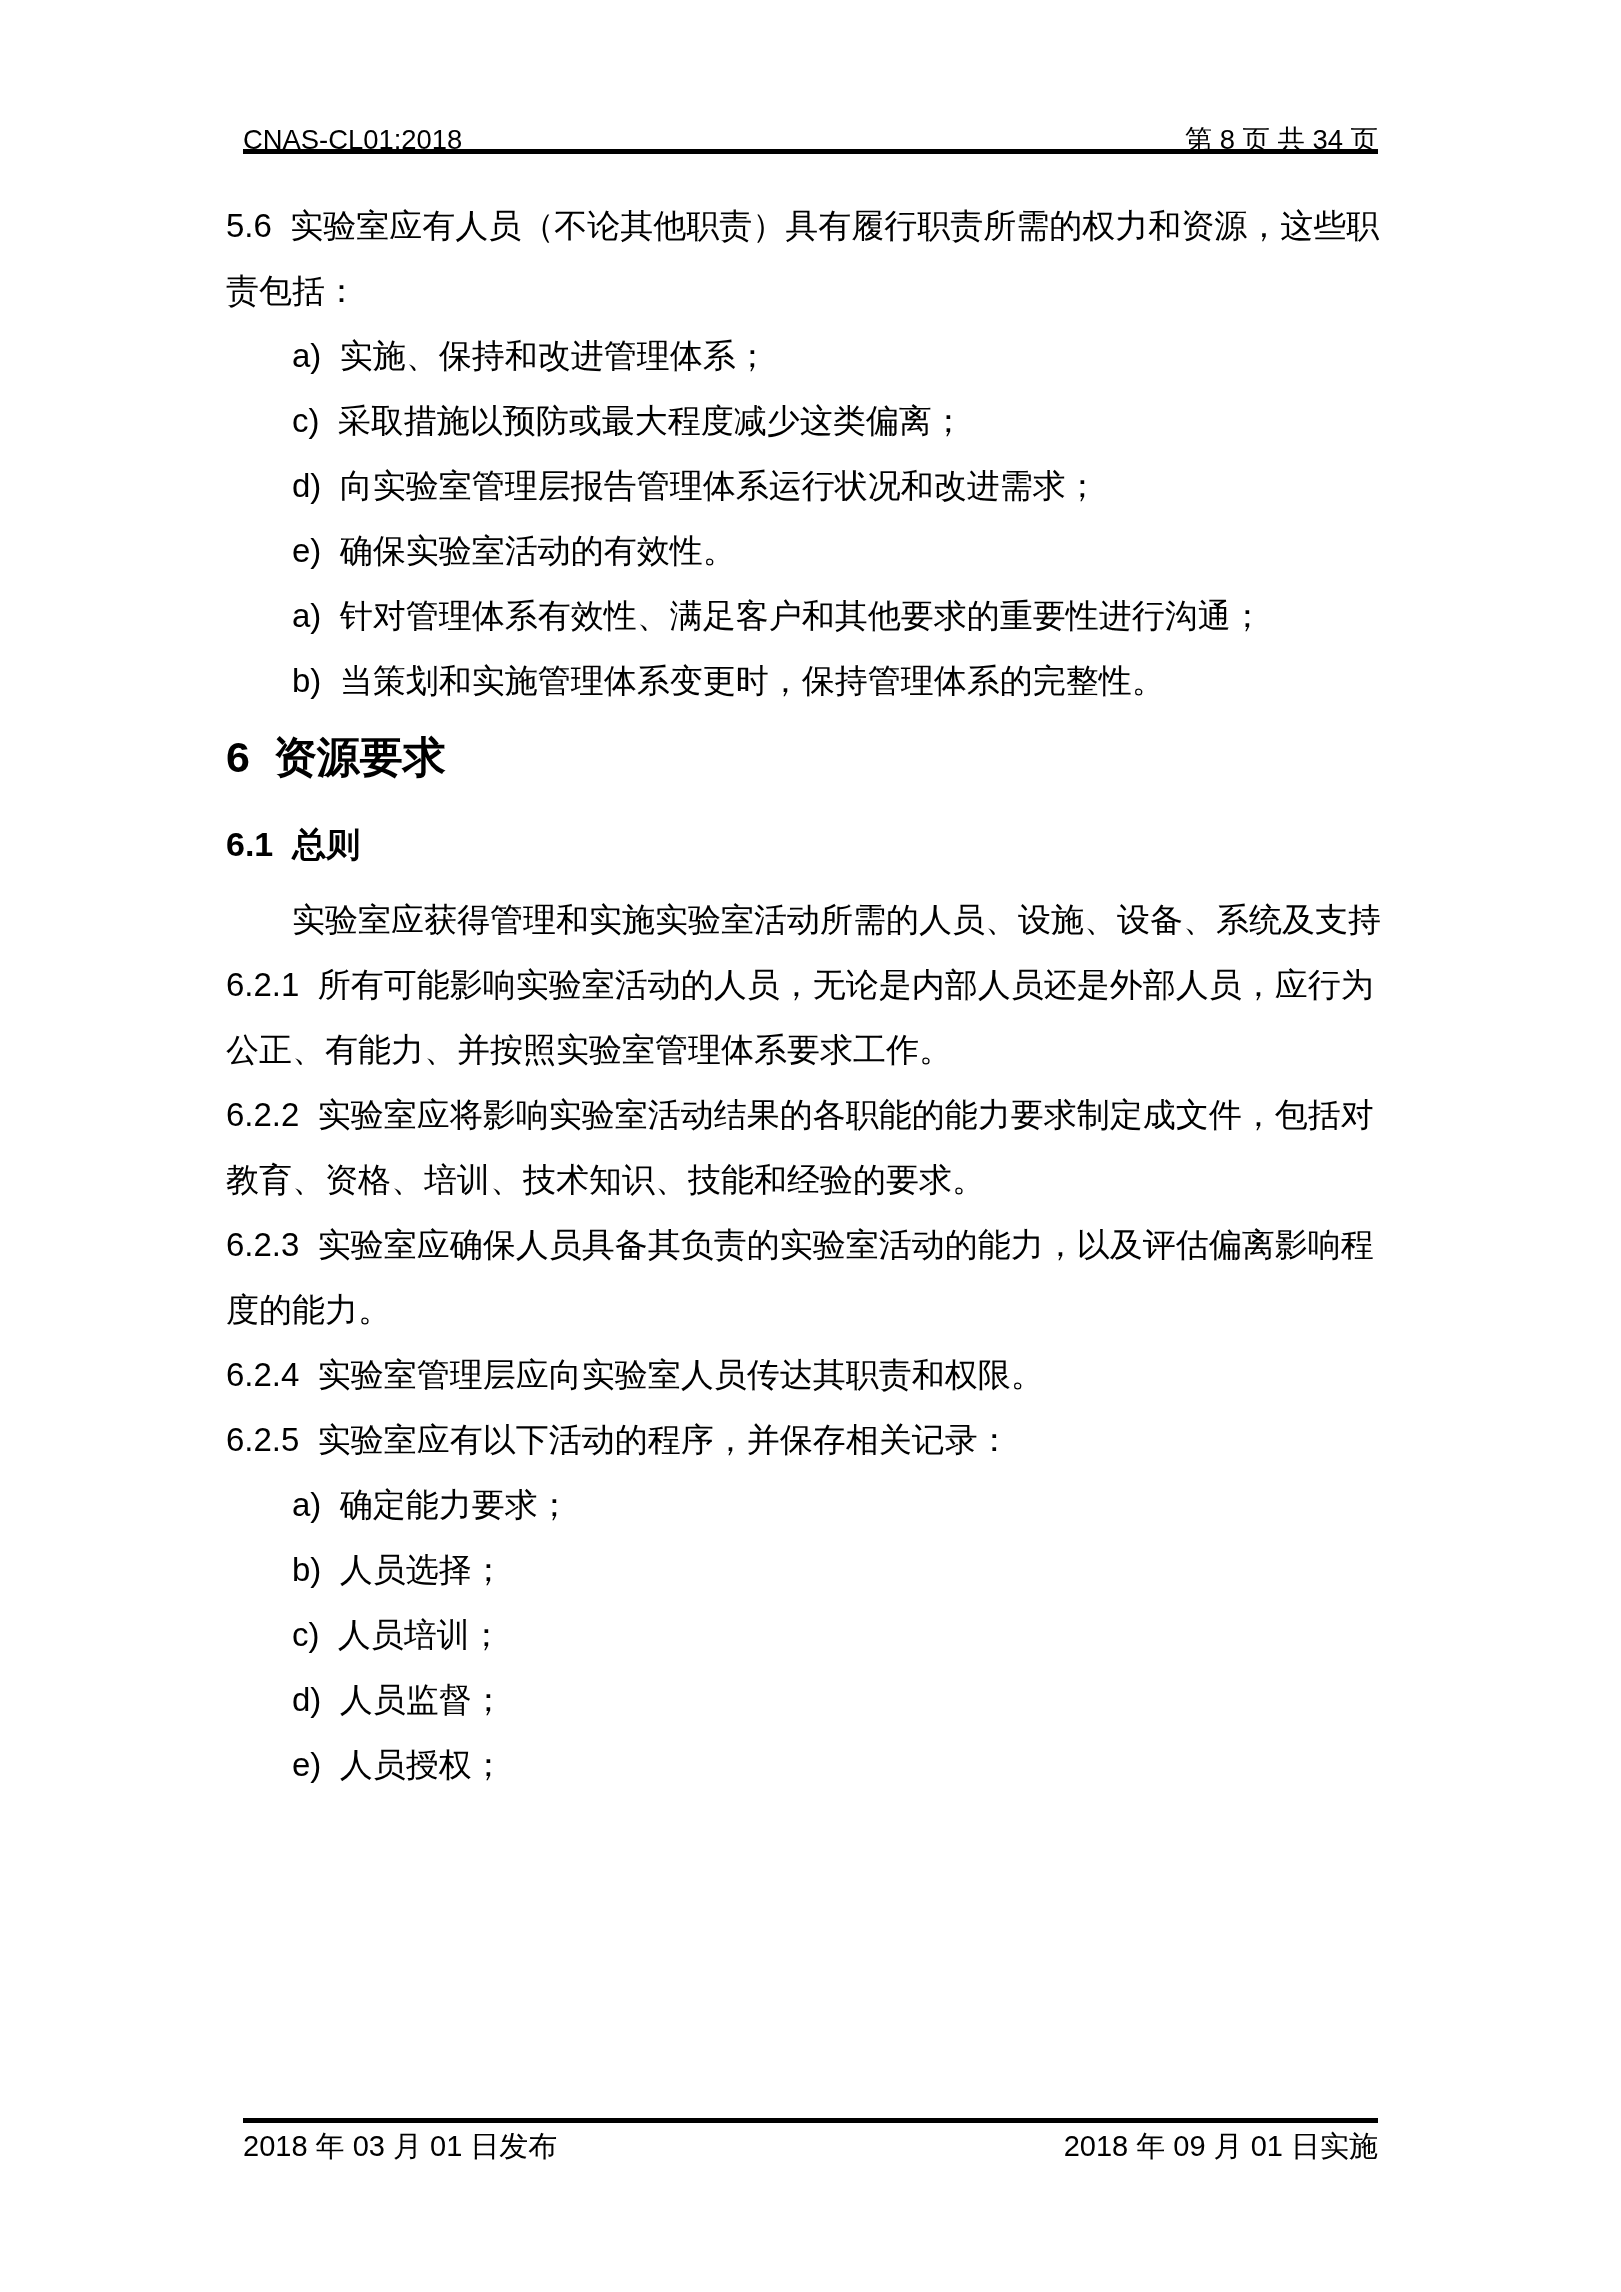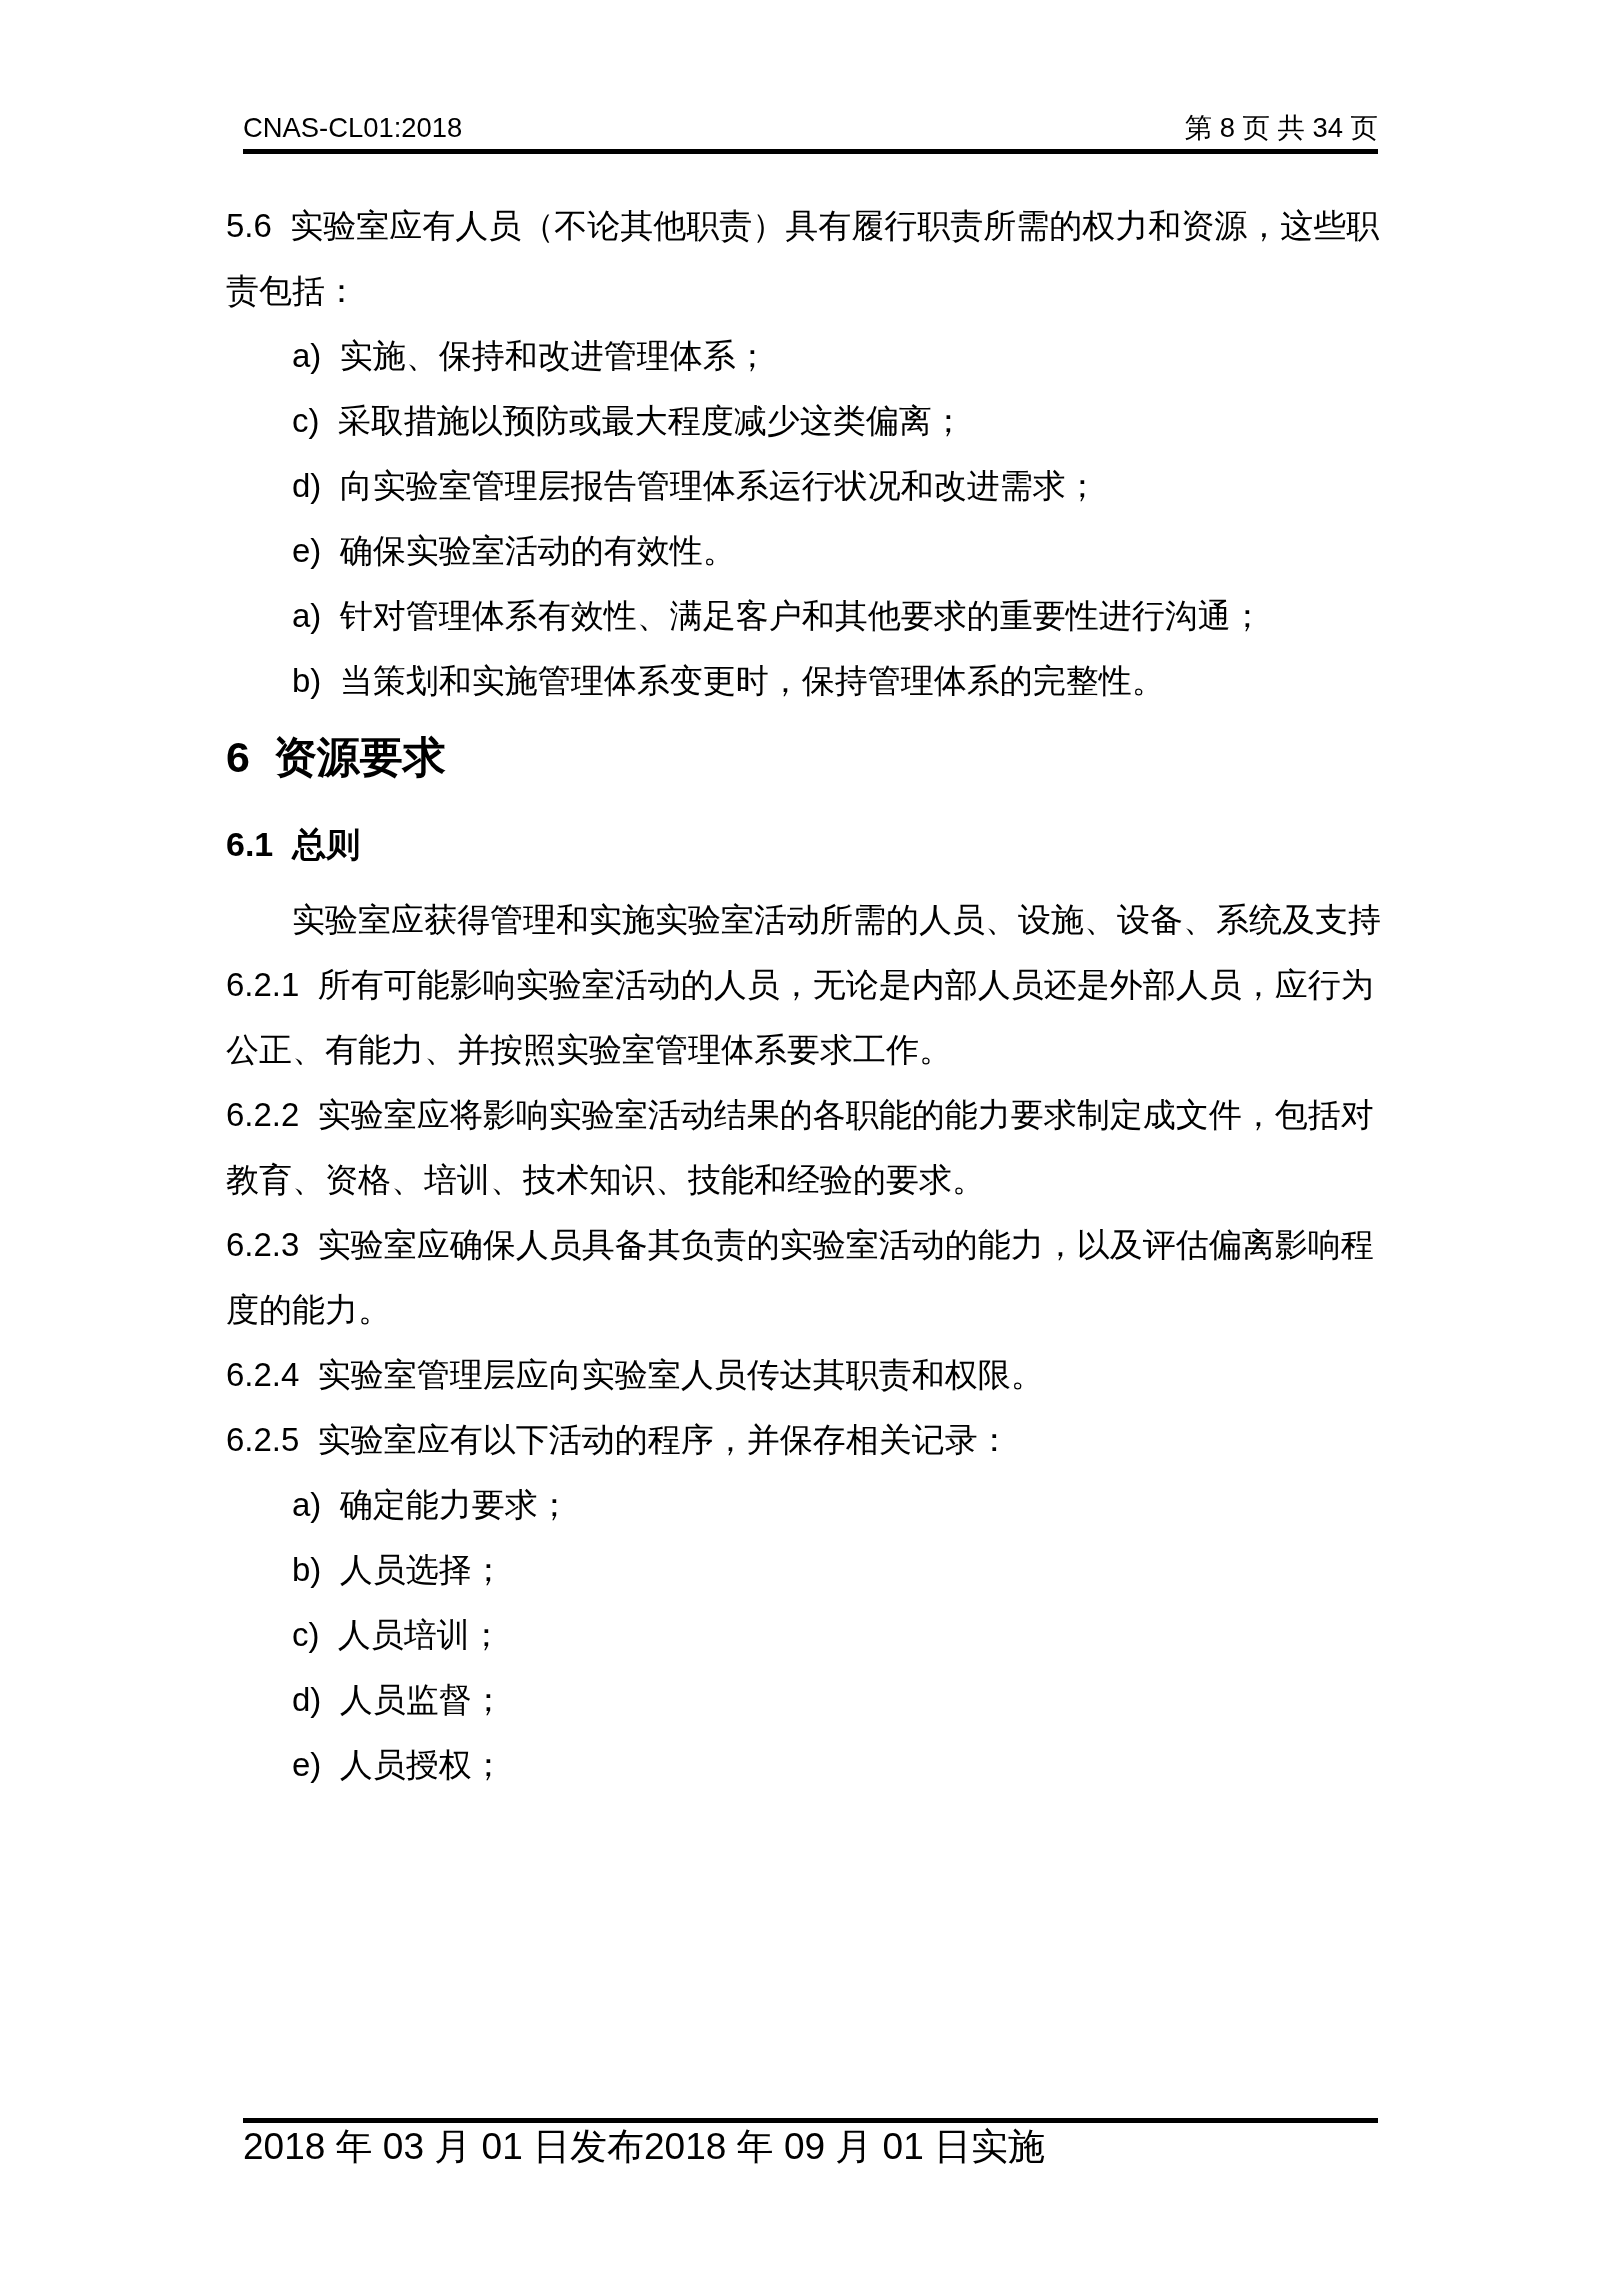--- a/index.html
+++ b/index.html
@@ -10,21 +10,21 @@
     margin: 0 auto;
     background: #ffffff;
     color: #000000;
     font-family: "Liberation Sans", sans-serif;
     overflow: hidden;
   }
   .page-header {
     position: absolute;
     left: 243px;
     width: 1135px;
-    top: 110px;
+    top: 122px;
     display: flex;
     justify-content: space-between;
     align-items: flex-start;
     font-size: 27.4px;
     line-height: 35px;
     white-space: pre;
   }
   .rule {
     position: absolute;
     left: 243px;
@@ -59,23 +59,23 @@
     font-size: 34px;
     font-weight: 700;
   }
   .ind { padding-left: 66px; }
   .page-footer {
     position: absolute;
     left: 243px;
     width: 1135px;
     top: 2127px;
     display: flex;
-    justify-content: flex-start;
+    justify-content: space-between;
     align-items: baseline;
-    font-size: 37px;
+    font-size: 29px;
     line-height: 39px;
     white-space: pre;
   }
 </style>
 </head>
 <body>
 
 <div class="page">
 
   <div class="page-header">

